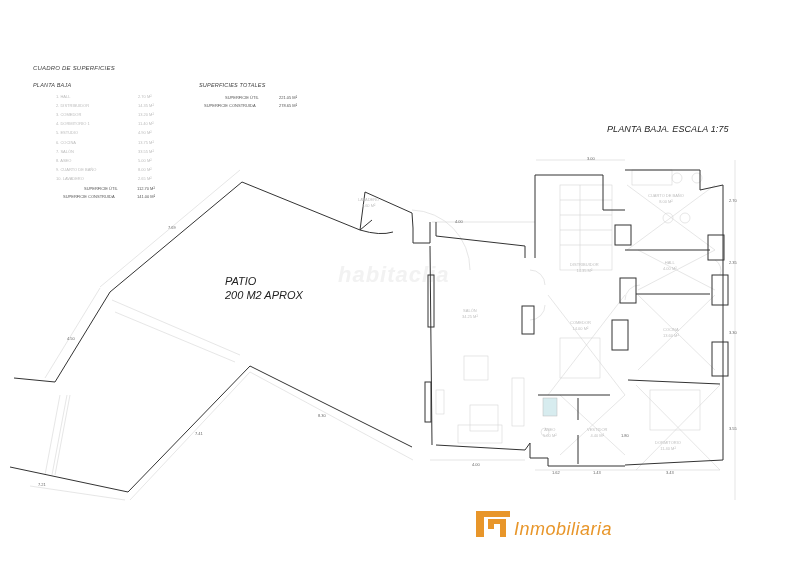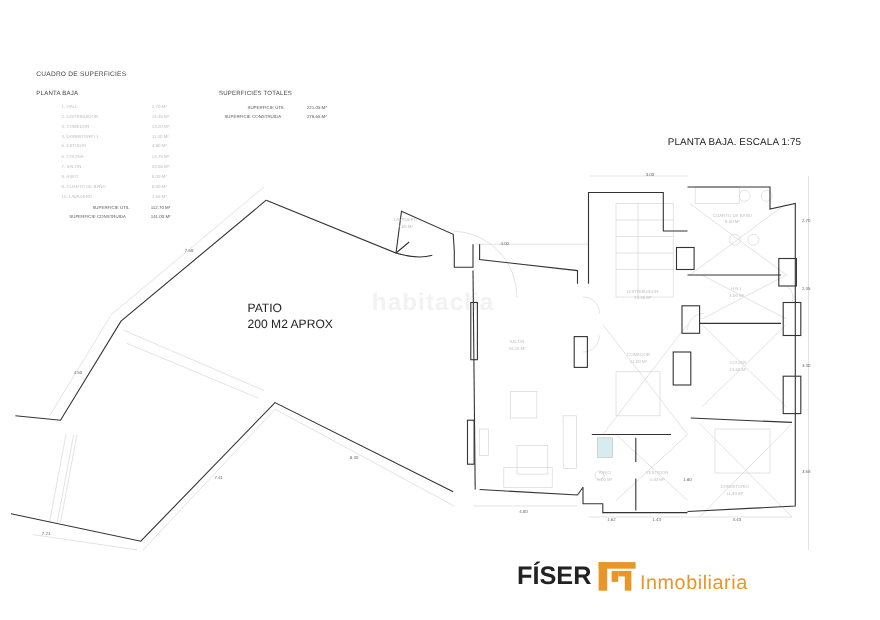--- a/index.html
+++ b/index.html
@@ -1,17 +1,17 @@
 <!DOCTYPE html>
 <html><head>
 <meta charset="utf-8">
 <style>
   html, body { margin:0; padding:0; background:#ffffff; }
   body { width:800px; height:564px; position:relative; overflow:hidden; font-family:"Liberation Sans", sans-serif; color:#333; }
-  .abs { position:absolute; }
+  .abs { position:absolute;font-style:italic; }
   .tbl-title { font-size:6px; color:#444; letter-spacing:0.2px; }
   .row { position:absolute; font-size:4px; color:#bdbdbd; white-space:nowrap; }
   .sum { position:absolute; font-size:4px; color:#555; white-space:nowrap; }
   .plan-title { font-size:9px; color:#222; letter-spacing:0.1px; }
   .patio { font-size:11px; color:#222; line-height:14px; }
   .room { position:absolute; font-size:4px; color:#c0c0c0; text-align:center; line-height:6px; white-space:nowrap; }
   .dim { position:absolute; font-size:4px; color:#666; white-space:nowrap; }
   svg.plan { position:absolute; left:0; top:0; }
   .logo-fiser { font-size:23px; font-weight:bold; color:#222; letter-spacing:0px; }
   .logo-inmo { font-size:18px; color:#e8962a; letter-spacing:0.5px;margin-top:12px; }
@@ -213,21 +213,20 @@
 <div class="dim" style="left:729px;top:198px;">2.70</div>
 <div class="dim" style="left:729px;top:260px;">2.35</div>
 <div class="dim" style="left:729px;top:330px;">3.30</div>
 <div class="dim" style="left:729px;top:426px;">3.55</div>
 <div class="dim" style="left:552px;top:470px;">1.62</div>
 <div class="dim" style="left:593px;top:470px;">1.43</div>
 <div class="dim" style="left:666px;top:470px;">3.43</div>
 <div class="dim" style="left:621px;top:433px;">1.80</div>
 
 <div class="abs" style="left:470px;top:507px;display:flex;align-items:center;">
-  <span class="logo-fiser">FÍSER</span>
   <svg width="34" height="30" viewBox="0 0 34 30" style="margin:0 4px 0 6px;">
     <rect x="0" y="2" width="34" height="6" fill="#e8962a"></rect>
     <rect x="0" y="2" width="8" height="26" fill="#e8962a"></rect>
     <rect x="12" y="10" width="6" height="10" fill="#e8962a"></rect>
     <rect x="18" y="10" width="10" height="5" fill="#e8962a"></rect>
     <rect x="24" y="10" width="6" height="18" fill="#e8962a"></rect>
   </svg>
   <span class="logo-inmo">Inmobiliaria</span>
 </div>
 

